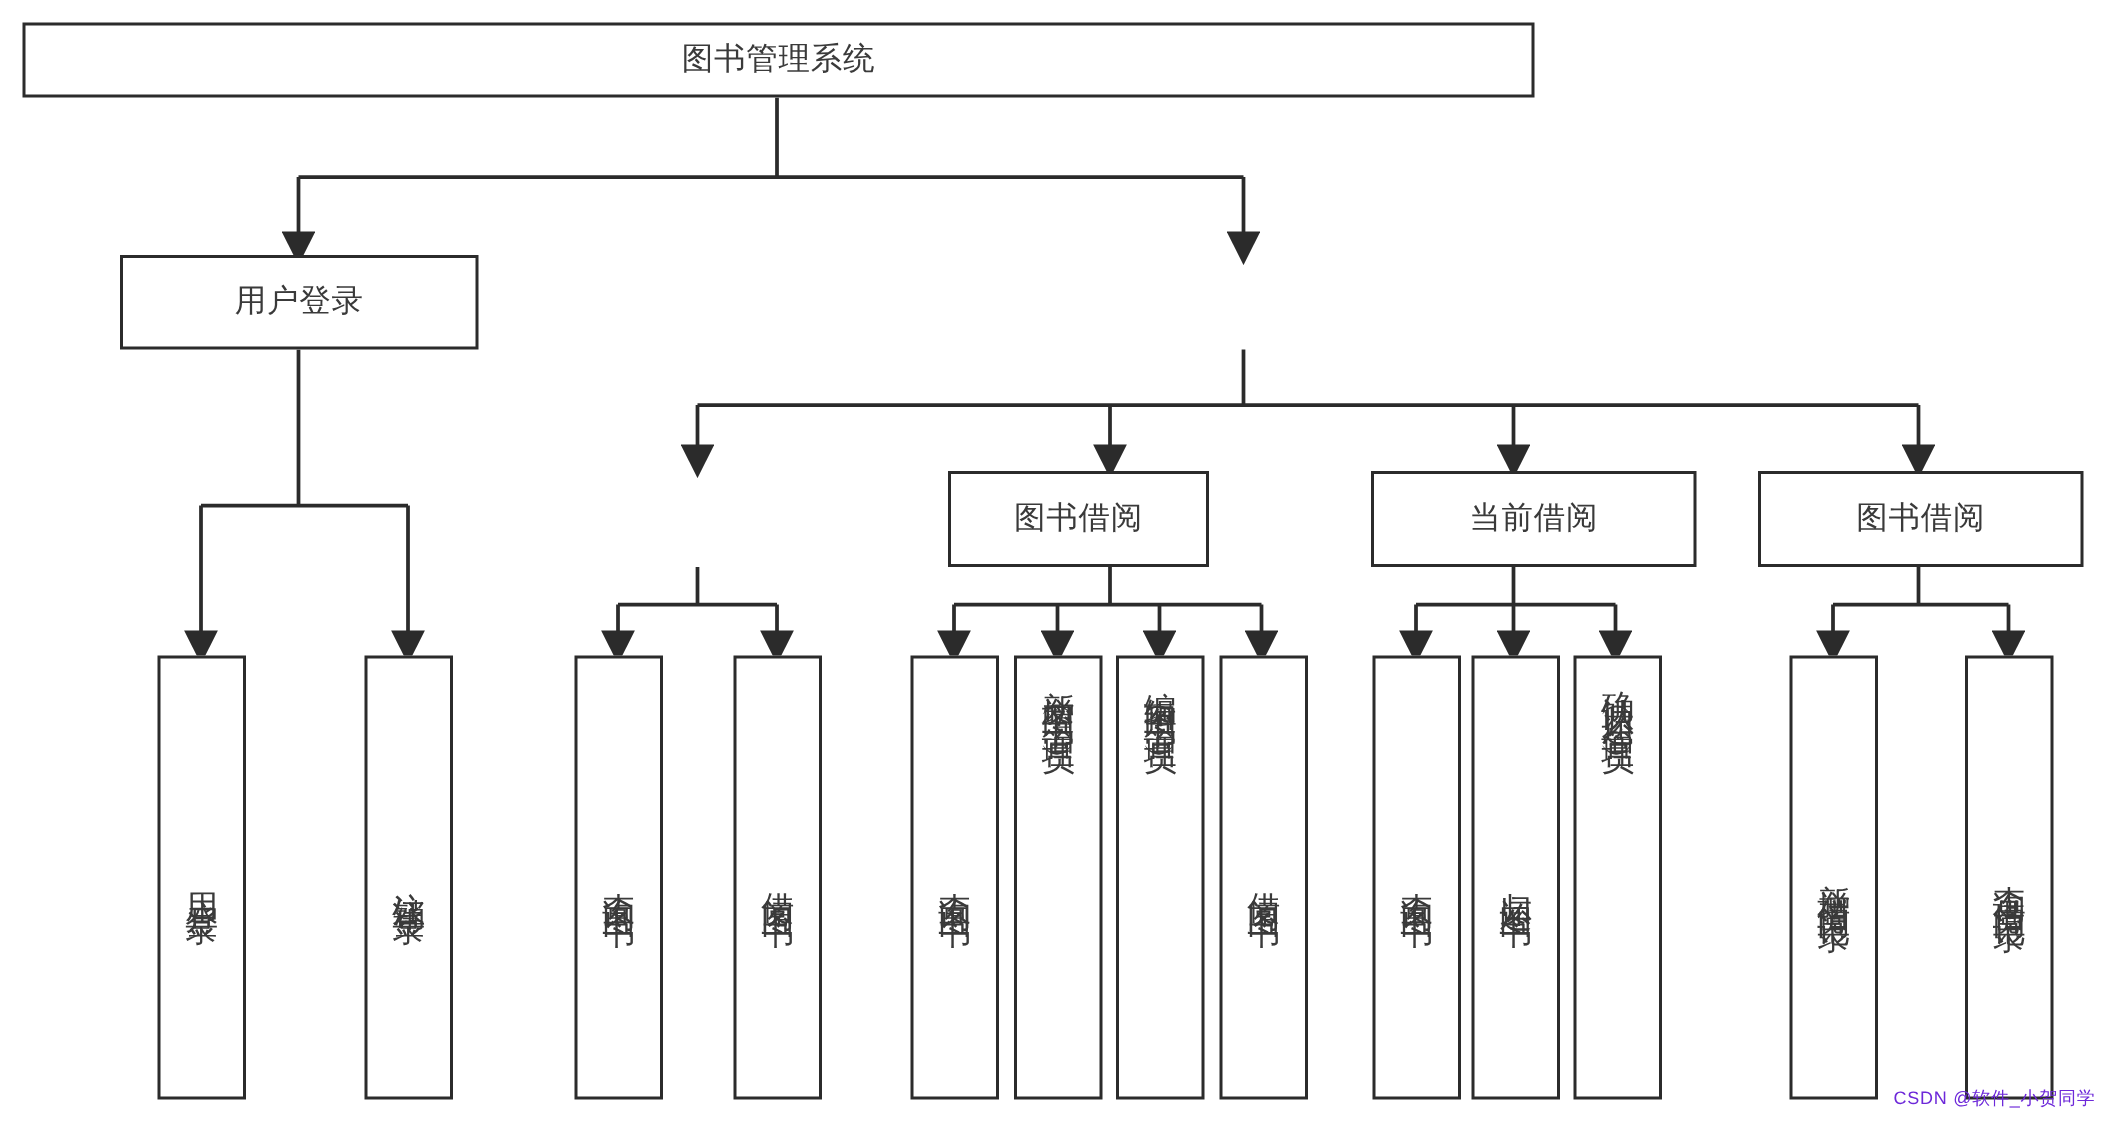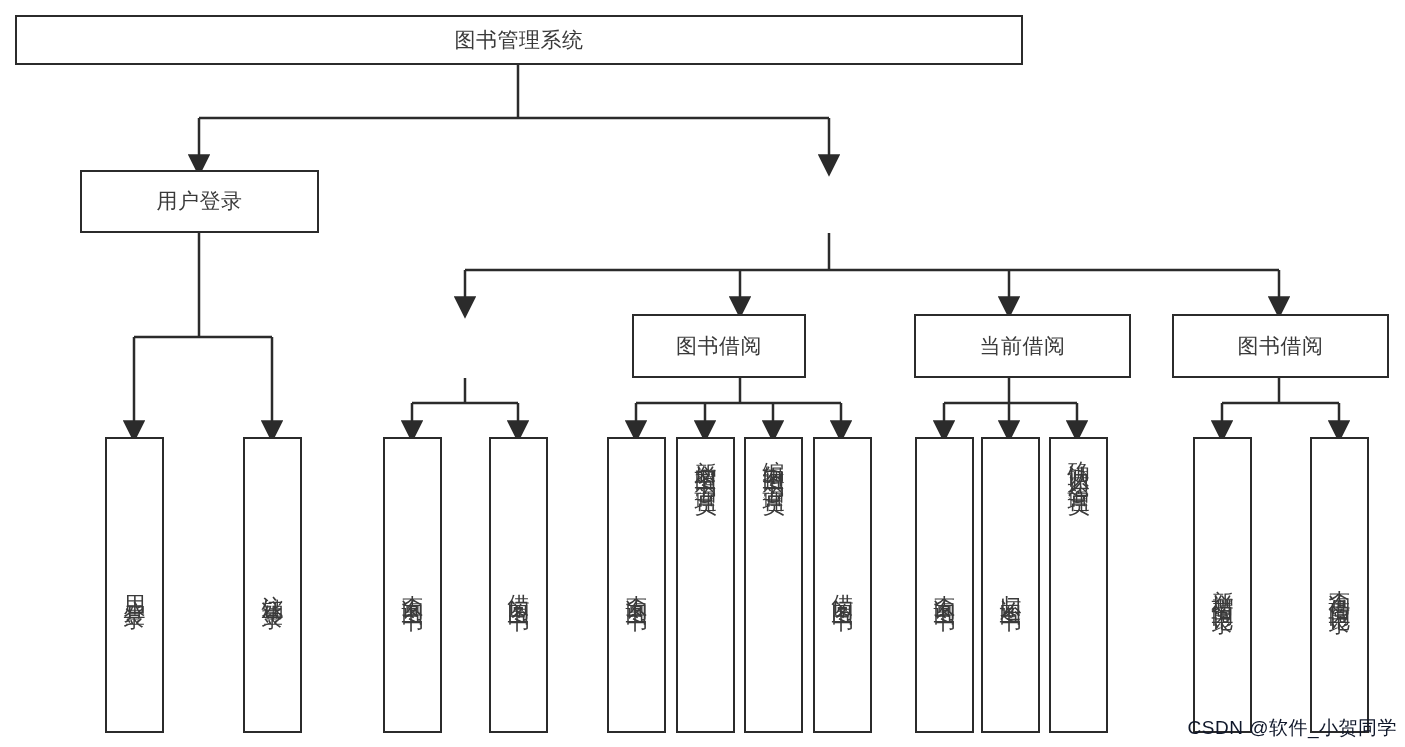--- a/index.html
+++ b/index.html
@@ -55,22 +55,22 @@
     white-space: nowrap;
     text-align: left;
   }
   .leaf.center .node-label {
     align-self: center;
   }
   #watermark {
     position: absolute;
     right: 8px;
     bottom: 6px;
-    font-size: 19px;
-    color: #0f172a;
+    font-size: 12px;
+    color: #6d28d9;
     letter-spacing: 0.5px;
     white-space: nowrap;
     pointer-events: none;
     margin-top: 44px;
   }
 </style>
 </head>
 <body>
 
 <div id="diagram-root">

